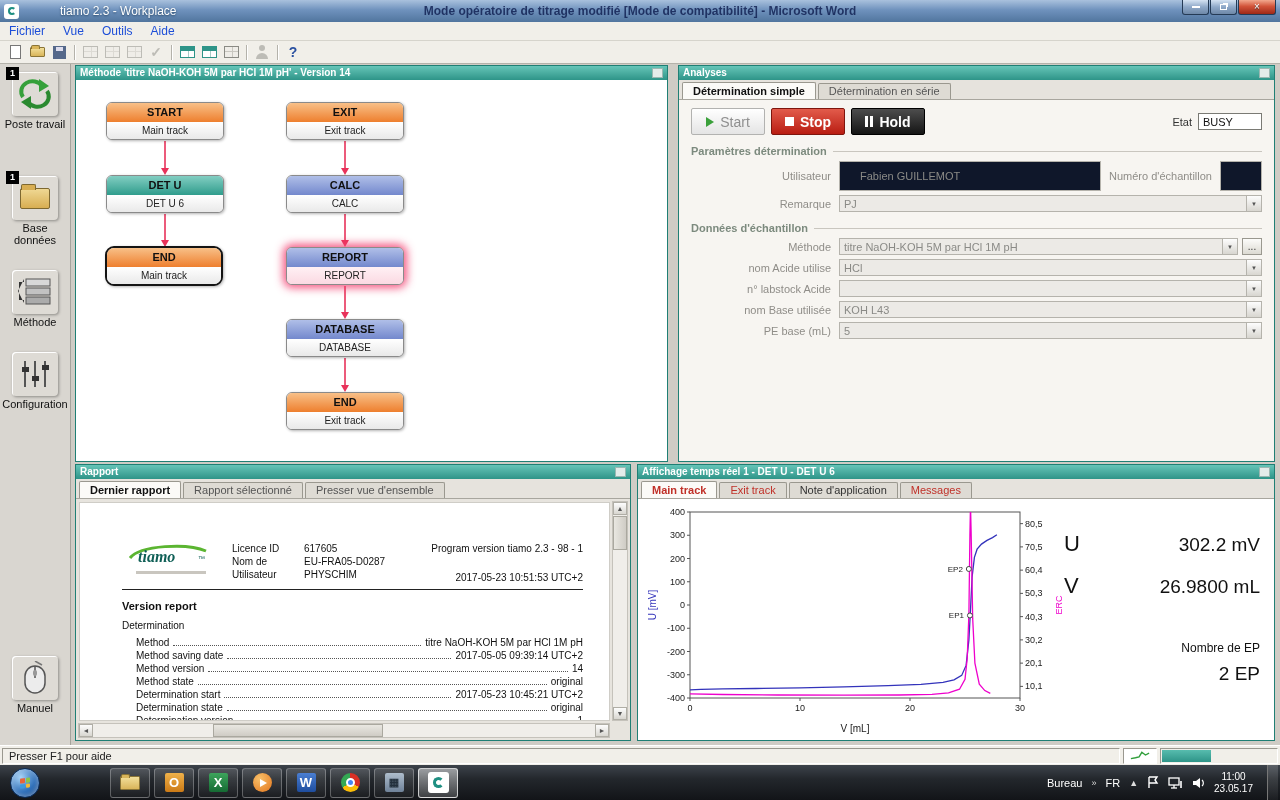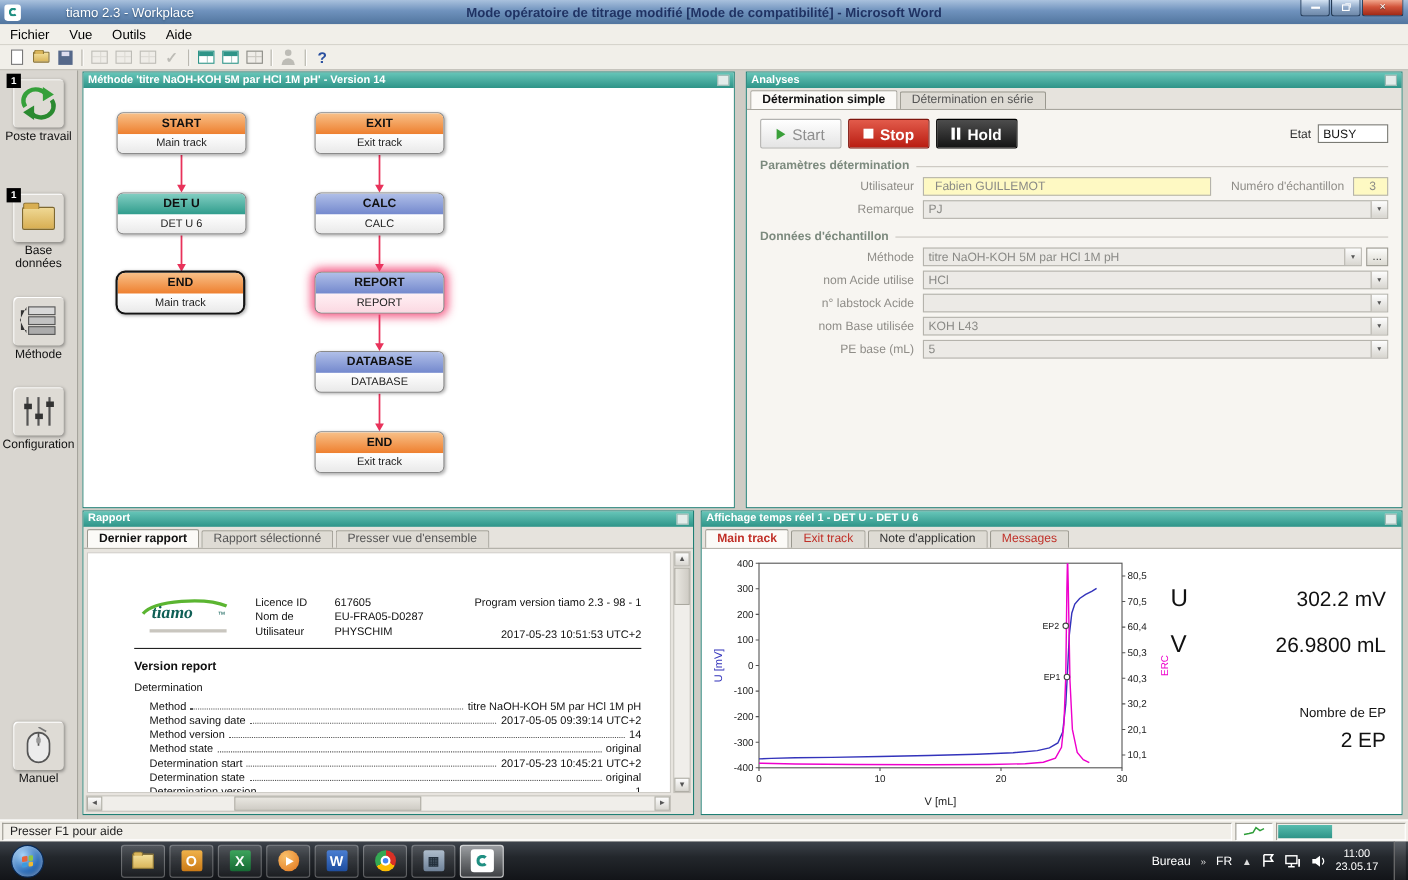--- a/index.html
+++ b/index.html
@@ -18,21 +18,21 @@
   .tb-btns { margin-left:auto; display:flex; align-self:flex-start; }
   .wbtn { width:27px; height:15px; border:1px solid #243a55; border-top:none; border-radius:0 0 3px 3px;
     background:linear-gradient(#d4e2f2,#8ea8c8 50%,#6e88a8); color:#fff; display:flex; align-items:center; justify-content:center;
     font-size:10px; line-height:10px; margin-left:1px; text-shadow:0 1px 1px #333; }
   .wbtn.close { width:38px; background:linear-gradient(#f2a88e,#d2543a 45%,#9e2817); }
   .minbar { width:8px; height:2px; background:#fff; }
   .restore { width:7px; height:6px; border:1px solid #fff; background:transparent; box-shadow:2px -2px 0 -1px #fff; }
 
   
   .menubar { position:absolute; top:22px; left:0; right:0; height:19px; background:#f1efe9;
-    border-bottom:1px solid #d6d4cc; display:flex; align-items:center; font-size:12px; color:#000000; }
+    border-bottom:1px solid #d6d4cc; display:flex; align-items:center; font-size:12px; color:#1d4ed8; }
   .menu-item { padding:2px 9px; }
   .toolbar { position:absolute; top:41px; left:0; right:0; height:23px; background:#f1efe9;
     border-bottom:1px solid #b4b2aa; display:flex; align-items:center; padding-left:4px; }
   .tbtn { width:22px; height:20px; display:flex; align-items:center; justify-content:center; }
   .tbtn.dim { opacity:.5; }
   .tsep { width:1px; height:15px; background:#b4b2aa; margin:0 4px; box-shadow:1px 0 0 #fff; }
   .ic-page { width:11px; height:14px; background:#fff; border:1px solid #777; }
   .ic-folder { width:15px; height:10px; background:linear-gradient(#f2df9a,#d9b55a); border:1px solid #8a7436; border-radius:1px; position:relative; }
   .ic-folder::before { content:""; position:absolute; top:-3px; left:0; width:7px; height:3px; background:#d9b55a; border:1px solid #8a7436; border-bottom:none; border-radius:2px 2px 0 0; }
   .ic-floppy { width:13px; height:13px; background:#55688a; position:relative; }
@@ -106,21 +106,21 @@
   .etat-wrap label { color:#333; }
   .etat-inp { width:64px; height:17px; border:1px solid #7a7a74; background:#fff; font-size:11px; padding:0 4px; font-family:inherit; color:#111; }
   .group { display:flex; align-items:center; gap:6px; margin:10px 0 4px; color:#7c8a7e; font-weight:bold; font-size:11px; }
   .group::after { content:""; flex:1; height:1px; background:#c9c6bf; }
   .frow { display:flex; align-items:center; margin:4px 0; }
   .flabel { width:148px; text-align:right; padding-right:8px; color:#8f8d88; flex:0 0 auto; }
   .combo { display:flex; flex:1; height:17px; border:1px solid #b5b3ac; background:#eceae6; }
   .combo input { flex:1; min-width:0; border:none; background:transparent; color:#8a8a86; font-size:11px; padding:0 4px; font-family:inherit; }
   .arrow-btn { width:15px; background:linear-gradient(#fdfdfd,#d8d6d0); border-left:1px solid #b5b3ac;
     display:flex; align-items:center; justify-content:center; font-size:6px; color:#555; flex:0 0 auto; }
-  .plain { border:1px solid #b5b3ac; background:#fef9c3; height:17px; color:#8a8a86; font-size:11px; padding:0 10px; font-family:inherit; }
+  .plain { border:1px solid #b5b3ac; background:#0f172a; height:30px; color:#8a8a86; font-size:11px; padding:0 20px; font-family:inherit; }
   .num-label { flex:1; text-align:right; padding-right:8px; color:#8f8d88; }
   .browse-btn { width:20px; height:17px; margin-left:4px; border:1px solid #9a988f; background:linear-gradient(#fcfcfa,#dcdad2);
     text-align:center; line-height:15px; font-size:10px; color:#333; flex:0 0 auto; }
 
   
   .rp-body { flex:1; background:#e7e4de; position:relative; overflow:hidden; }
   .page { position:absolute; left:3px; top:3px; right:20px; bottom:19px; background:#fff; border:1px solid #cfcdc7;
     padding:40px 26px 6px 42px; font-size:10px; color:#111; overflow:hidden; }
   .rp-head { display:flex; align-items:flex-start;justify-content:flex-end; }
   .logo-tagline { width:70px; height:3px; background:#c9c6bf; margin:2px 0 0 14px; filter:blur(.5px); }

